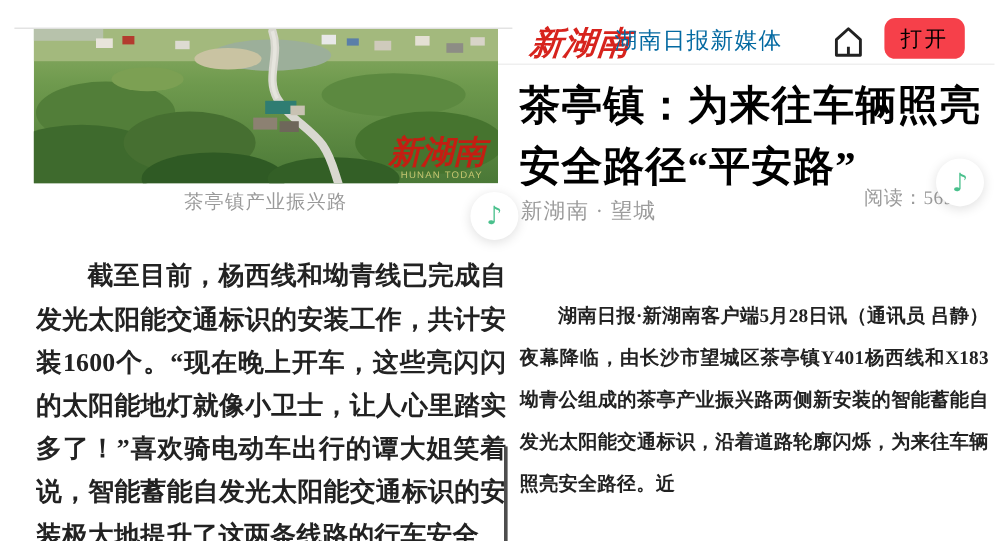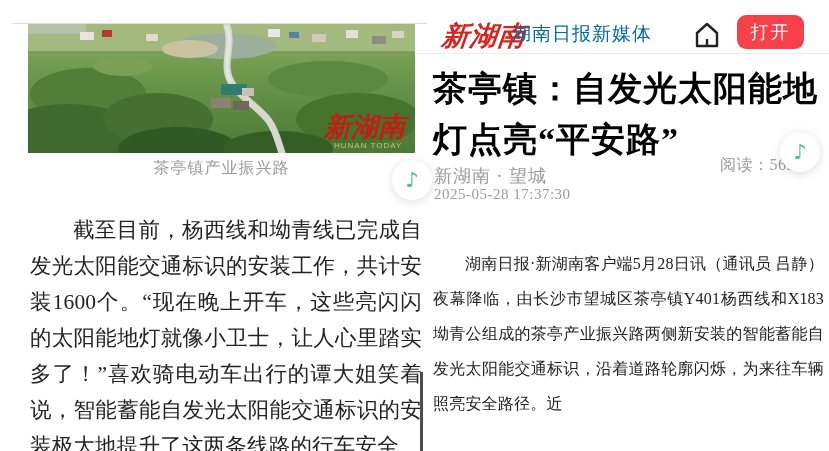--- a/index.html
+++ b/index.html
@@ -13,34 +13,34 @@
   .caption{position:absolute;left:28px;top:158px;width:387px;text-align:center;
            font-size:16px;color:#9a9a9a;letter-spacing:1px;}
   .audio-btn{position:absolute;width:40px;height:40px;border-radius:50%;background:#ffffff;
              box-shadow:0 2px 10px rgba(0,0,0,0.13);display:flex;align-items:center;justify-content:center;
              border:none;cursor:pointer;}
   .audio-btn .note{font-size:21px;color:#49c08c;line-height:1;
                    font-family:"DejaVu Sans",sans-serif;}
   .audio-left{left:392px;top:160px;}
   .audio-right{left:780px;top:132px;}
   .body-col{position:absolute;color:#222;text-align:justify;text-indent:2em;
-            overflow:hidden;letter-spacing:0.2px;}
+            overflow:hidden;letter-spacing:0.2px;font-weight:bold;}
   .body-left{left:30px;top:212px;width:392px;height:239px;font-size:21.5px;line-height:36px;}
   .body-right{left:433px;top:246px;width:391px;height:205px;font-size:16px;line-height:35px;}
   .v-bar{position:absolute;left:420px;top:372px;width:3px;height:79px;background:#4d4d4d;
          border:none;padding:0;cursor:pointer;}
   
   .logo{position:absolute;left:436px;top:17px;font-size:27px;font-weight:bold;font-style:italic;
         color:#d7231d;letter-spacing:1px;cursor:pointer;background:none;border:none;
         font-family:"Liberation Serif",serif;transform:skewX(-6deg);}
   .brand{position:absolute;left:512px;top:21px;font-size:19px;color:#0369a1;letter-spacing:1px;}
   .home-btn{position:absolute;left:692px;top:20px;width:30px;height:30px;background:none;border:none;
             padding:0;cursor:pointer;}
   .open-btn{position:absolute;left:737px;top:15px;width:67px;height:34px;border:none;border-radius:9px;
-            background:#f6404a;color:#ffffff;font-size:18px;letter-spacing:2px;cursor:pointer;
+            background:#f6404a;color:#000000;font-size:18px;letter-spacing:2px;cursor:pointer;
             font-family:"Liberation Sans",sans-serif;}
   .header-line{position:absolute;left:415px;top:53px;width:414px;height:1px;background:#ececec;}
   
   .title{position:absolute;left:433px;top:63px;width:392px;font-size:34px;line-height:51px;
          font-weight:bold;color:#000;letter-spacing:1px;}
   .meta-source{position:absolute;left:434px;top:164px;font-size:18px;color:#9b9b9b;letter-spacing:1px;}
   .meta-date{position:absolute;left:434px;top:186px;font-size:15px;color:#9b9b9b;letter-spacing:0.5px;}
   .meta-reads{position:absolute;right:17px;top:155px;font-size:16px;color:#9b9b9b;letter-spacing:0.5px;}
 </style>
 </head>
@@ -114,24 +114,23 @@
     <svg viewBox="0 0 30 30" width="30" height="30">
       <path d="M5 13 L15 4 L25 13 L25 26 L5 26 Z" fill="none" stroke="#222" stroke-width="2.4" stroke-linejoin="round"></path>
       <line x1="15" y1="19" x2="15" y2="26" stroke="#222" stroke-width="2.4"></line>
     </svg>
   </button>
 
   <button class="open-btn">打开</button>
 
   <div class="header-line"></div>
 
-  <div class="title">茶亭镇：自发光太阳能地灯点亮“平安路”</div>
+  <div class="title">茶亭镇：为来往车辆照亮安全路径“平安路”</div>
 
   <div class="meta-source">新湖南 · 望城</div>
-  <div class="meta-date">2025-05-28 17:37:30</div>
   <div class="meta-reads">阅读：56987</div>
 
   <button class="audio-btn audio-right">
     <span class="note">♪</span>
   </button>
 
   <div class="body-col body-right">湖南日报·新湖南客户端5月28日讯（通讯员 吕静）夜幕降临，由长沙市望城区茶亭镇Y401杨西线和X183坳青公组成的茶亭产业振兴路两侧新安装的智能蓄能自发光太阳能交通标识，沿着道路轮廓闪烁，为来往车辆照亮安全路径。近</div>
 
 </div>
 

